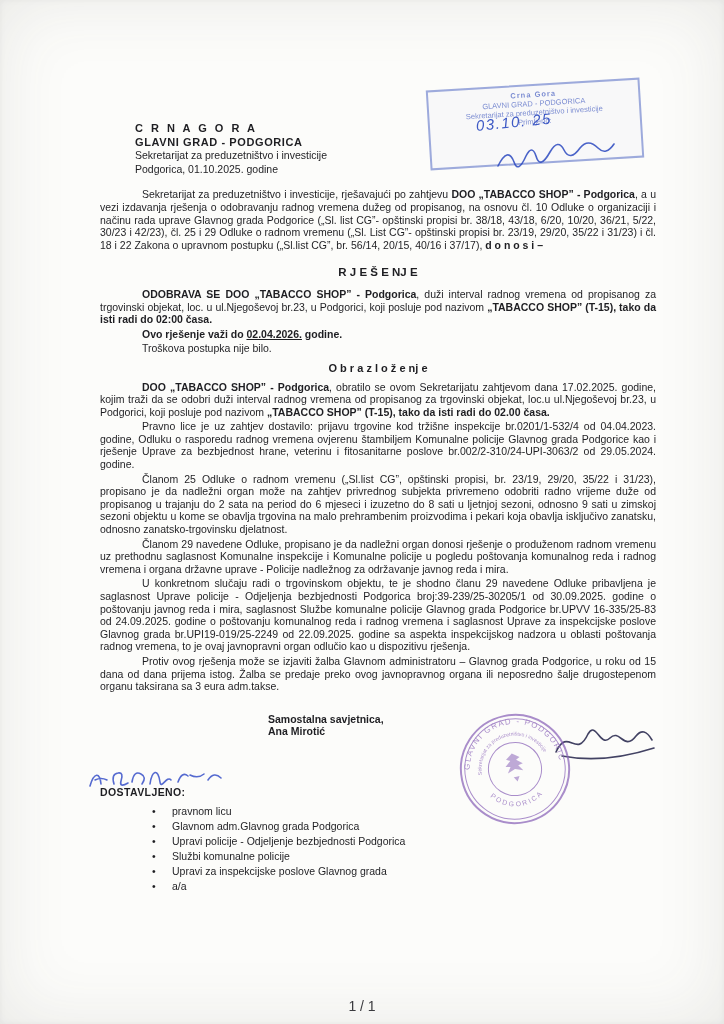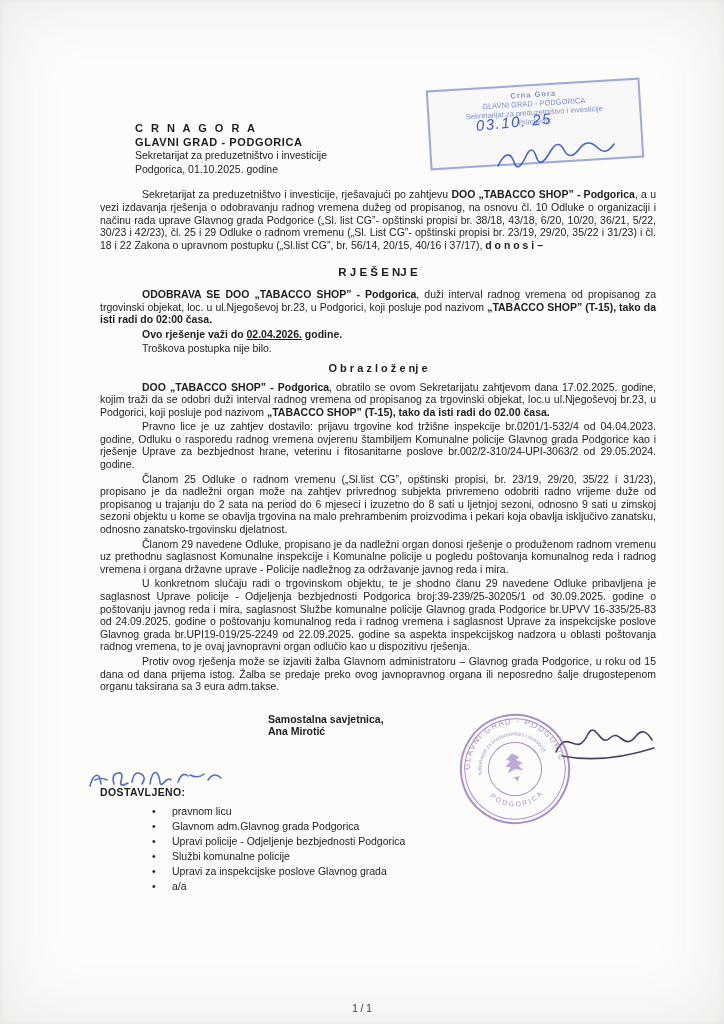--- a/index.html
+++ b/index.html
@@ -21,21 +21,21 @@
   .sig-row{display:flex;justify-content:center;margin-top:20px;}
   .sig-left{width:220px;}
   .sig-right{width:150px;margin-right:6px;}
   .sig-name{font-weight:bold;}
   .sig-role{font-weight:bold;}
   .delivered{margin-top:48px;}
   .delivered-title{font-weight:bold;letter-spacing:.4px;margin-bottom:5px;}
   .delivered ul{list-style:none;margin:0;padding:0 0 0 52px;}
   .delivered li{line-height:15px;}
   .delivered .bullet{display:inline-block;width:20px;}
-  .page-footer{position:absolute;left:0;bottom:10px;width:100%;text-align:center;font-size:10px;color:#3a3a3e;}
+  .page-footer{position:absolute;left:0;bottom:10px;width:100%;text-align:center;font-size:14px;color:#3a3a3e;}
 
   
   .receipt-stamp{
     position:absolute;left:428px;top:84px;width:210px;height:72px;
     border:2px solid rgba(47,75,185,.45);transform:rotate(-3.5deg);
     color:rgba(47,75,185,.62);font-size:7.5px;text-align:center;padding-top:4px;line-height:9px;
     background:rgba(47,75,185,.02);
   }
   .receipt-stamp .rs-l1{font-weight:bold;letter-spacing:1px;}
   .hand-date{

